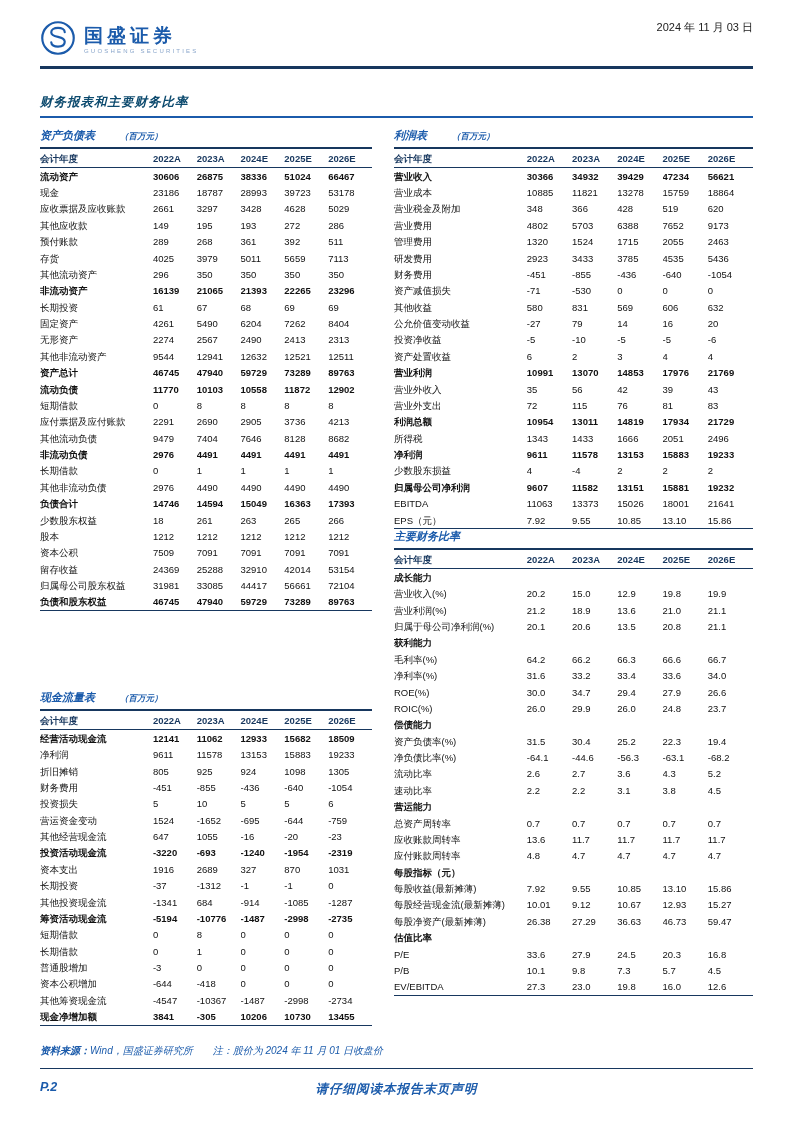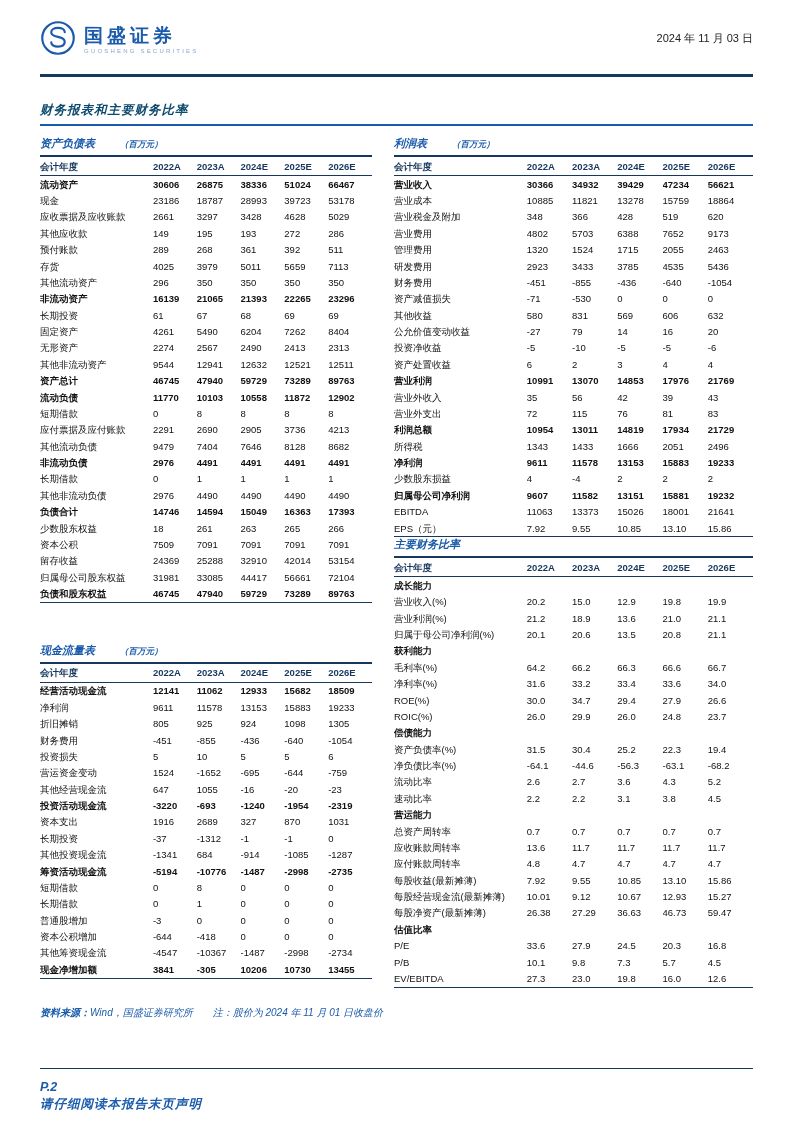--- a/index.html
+++ b/index.html
@@ -1,21 +1,21 @@
 <!DOCTYPE html>
 <html><head>
 <meta charset="utf-8">
 <style>
   * { margin:0; padding:0; box-sizing:border-box; }
   html,body { background:#ffffff; }
   body { width:793px; font-family:"Liberation Sans","DejaVu Sans",sans-serif; color:#111; }
   .page { width:793px; height:1122px; padding:20px 40px 24px 40px; display:flex; flex-direction:column; background:#fff; }
 
   
-  .hdr { display:flex; justify-content:space-between; align-items:center; padding-bottom:14px;gap:26px; }
+  .hdr { display:flex; justify-content:space-between; align-items:flex-start; padding-bottom:6px;gap:26px; }
   .logo { display:flex; align-items:center; gap:8px; }
   .logo-txt { display:flex; flex-direction:column; }
   .brand-cn { color:#1b5bab; font-size:19px; font-weight:bold; letter-spacing:4px; font-family:"Liberation Serif","DejaVu Serif",serif; line-height:20px; }
   .brand-en { color:#8aa6cb; font-size:6px; letter-spacing:2.2px; margin-top:2px; }
   .date { font-size:11px; color:#222; padding-bottom:3px; }
   .hdr-rule { height:3px; background:#17375e; }
 
   
   .sec-title { margin-top:25px; color:#0c4a6e; font-weight:bold; font-style:italic; font-size:12.5px; letter-spacing:1px; }
   .sec-rule { margin-top:5px; height:2px; background:#1b5bab; }
@@ -29,33 +29,33 @@
   .tbl-unit { font-size:8.5px; font-weight:bold;padding-left:25px; }
 
   table { width:100%; border-collapse:collapse; table-layout:fixed; border-bottom:1.5px solid #17375e; }
   thead tr { border-top:2px solid #17375e; border-bottom:1px solid #17375e; }
   th { text-align:left; color:#17375e; font-size:9.5px; font-weight:bold; padding:3.5px 0; line-height:11px; white-space:nowrap; }
   td { font-size:9.5px; color:#111; padding:2.7px 0; line-height:11px; white-space:nowrap; overflow:hidden; }
   th.lbl, td.lbl { width:34%; }
   .col-r th.lbl, .col-r td.lbl { width:37%; }
   tr.b td { font-weight:bold; }
 
-  .cash-gap { margin-top:40px; }
+  .cash-gap { margin-top:79px; }
   .ratio-gap { }
 
   
   .src-note { margin-top:18px; color:#1b5bab; font-style:italic; font-size:10px; }
   .src-label { font-weight:bold; }
 
   
   .ftr { margin-top:auto; }
   .ftr-rule { height:1px; background:#17375e; margin-bottom:11px; }
   .ftr-row { position:relative; height:18px; color:#1b5bab; font-weight:bold; font-style:italic; font-size:12.5px; }
   .pagenum { position:absolute; left:0; top:0; }
-  .disclaimer { position:absolute; left:0; right:0; top:16px; letter-spacing:1px; }
+  .disclaimer { position:absolute; left:0; right:0; top:1px; text-align:center; letter-spacing:1px; }
 </style>
 </head>
 <body>
 
 <div class="page">
 
   <div class="hdr">
     <div class="logo">
       <span>
         <svg width="36" height="36" viewBox="0 0 40 40">
@@ -261,20 +261,28 @@
               </tr>
               <tr>
                 <td class="lbl">少数股东权益</td>
                 <td>18</td>
                 <td>261</td>
                 <td>263</td>
                 <td>265</td>
                 <td>266</td>
               </tr>
               <tr>
+                <td class="lbl">股本</td>
+                <td>1212</td>
+                <td>1212</td>
+                <td>1212</td>
+                <td>1212</td>
+                <td>1212</td>
+              </tr>
+              <tr>
                 <td class="lbl">资本公积</td>
                 <td>7509</td>
                 <td>7091</td>
                 <td>7091</td>
                 <td>7091</td>
                 <td>7091</td>
               </tr>
               <tr>
                 <td class="lbl">留存收益</td>
                 <td>24369</td>
@@ -809,20 +817,28 @@
                 <td>11.7</td>
               </tr>
               <tr>
                 <td class="lbl">应付账款周转率</td>
                 <td>4.8</td>
                 <td>4.7</td>
                 <td>4.7</td>
                 <td>4.7</td>
                 <td>4.7</td>
               </tr>
+              <tr class="b">
+                <td class="lbl">每股指标（元）</td>
+                <td></td>
+                <td></td>
+                <td></td>
+                <td></td>
+                <td></td>
+              </tr>
               <tr>
                 <td class="lbl">每股收益(最新摊薄)</td>
                 <td>7.92</td>
                 <td>9.55</td>
                 <td>10.85</td>
                 <td>13.10</td>
                 <td>15.86</td>
               </tr>
               <tr>
                 <td class="lbl">每股经营现金流(最新摊薄)</td>

